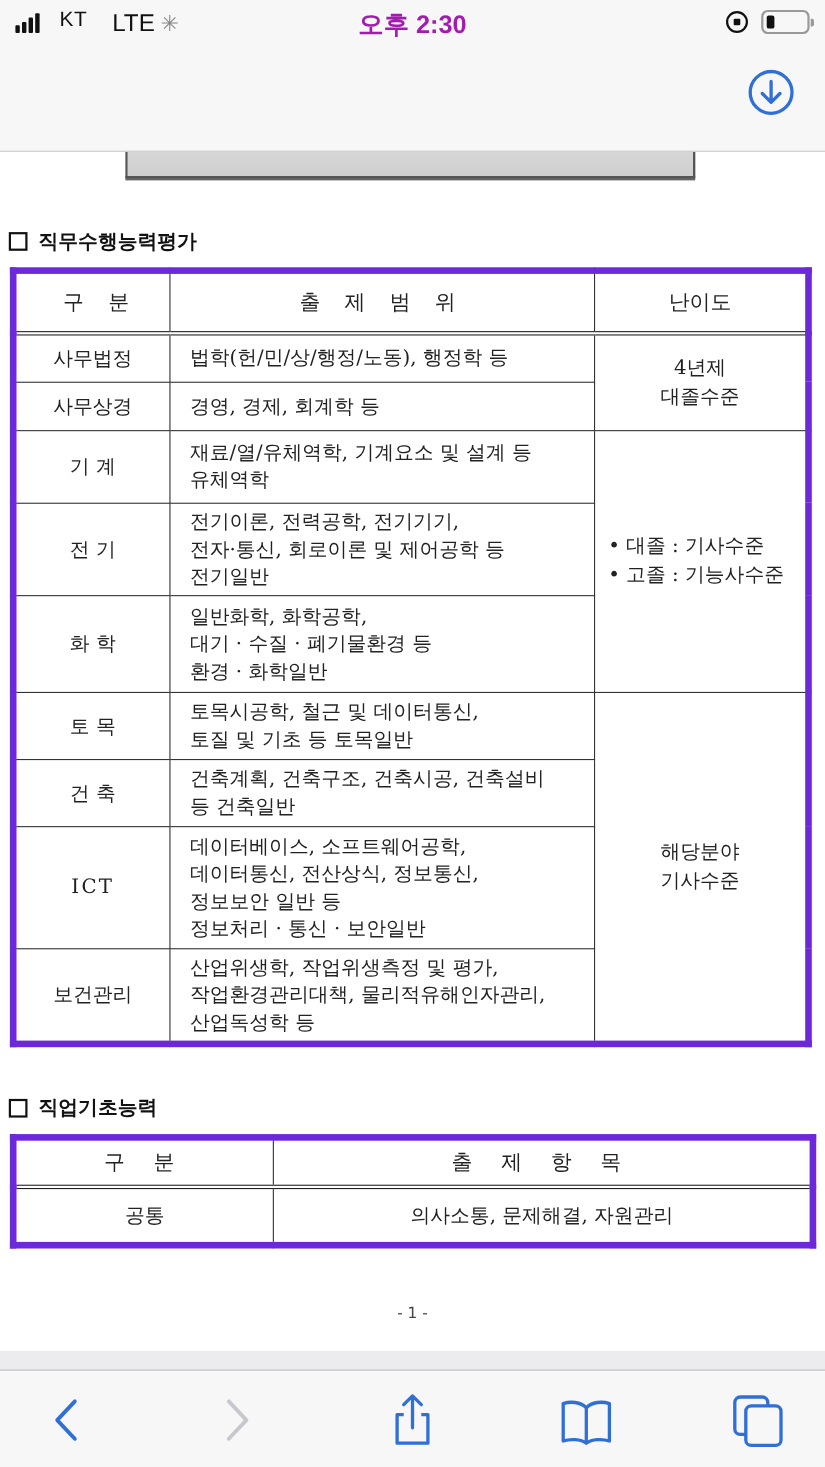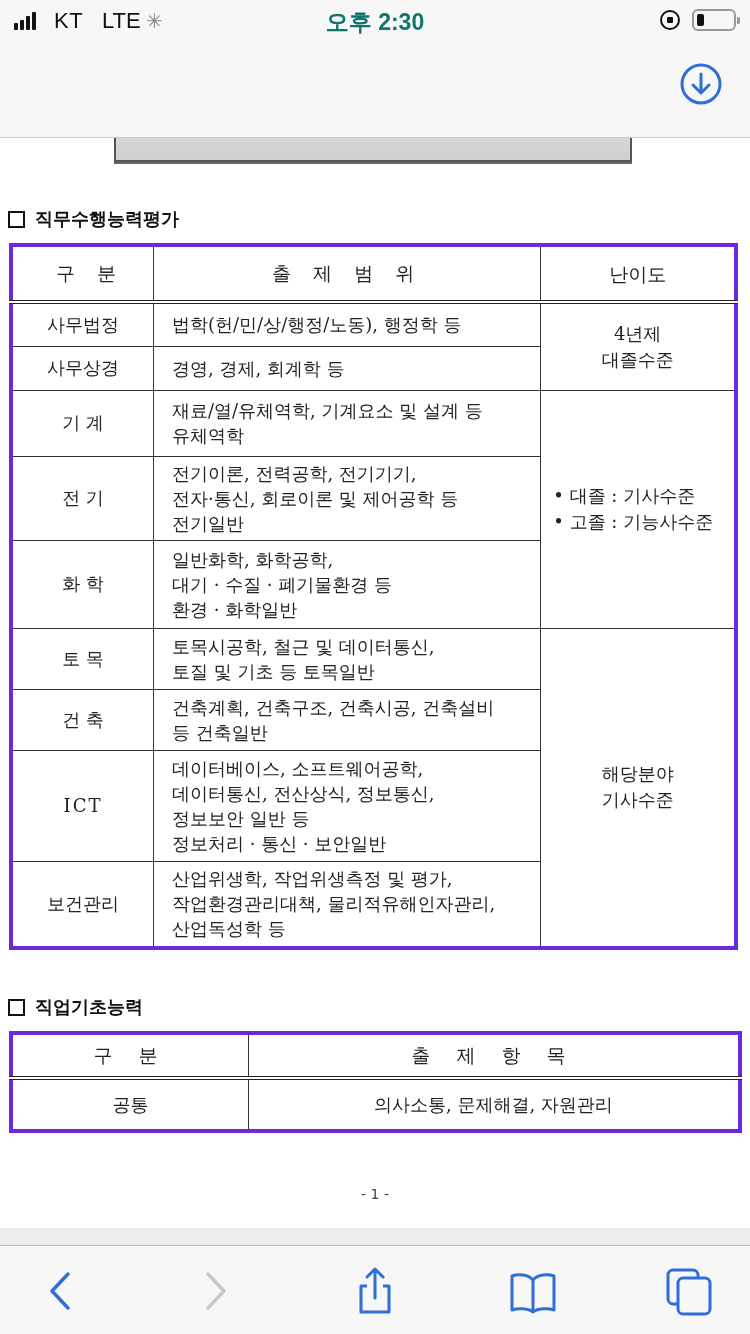--- a/index.html
+++ b/index.html
@@ -4,24 +4,24 @@
 <style>
   * { box-sizing: border-box; margin: 0; padding: 0; }
   html, body { width: 750px; height: 1334px; overflow: hidden; background: #ffffff; }
   body { position: relative; font-family: "DejaVu Serif", serif; color: #222; }
 
   
   .topbar { position: absolute; left: 0; top: 0; width: 750px; height: 138px; background: #f7f7f8; border-bottom: 1px solid #c9c9cc; z-index: 5; }
   .status { position: absolute; top: 0; left: 0; width: 750px; height: 44px; font-family: "Liberation Sans", sans-serif; }
   .signal { position: absolute; left: 14px; top: 12px; display: flex; align-items: flex-end; gap: 2px; height: 18px; }
   .signal span { display: block; width: 4px; background: #111; border-radius: 1px; }
-  .carrier { position: absolute; left: 54px; top: 8px; font-size: 22px; color: #111; letter-spacing: 0.5px; }
+  .carrier { position: absolute; left: 54px; top: 8px; font-size: 19px; color: #111; letter-spacing: 0.5px; }
   .net { position: absolute; left: 102px; top: 8px; font-size: 22px; color: #111; }
   .spinner { position: absolute; left: 146px; top: 9px; font-size: 20px; color: #888; }
-  .clock { position: absolute; left: 0; width: 750px; top: 7px; text-align: center; font-size: 23px; font-weight: bold; color: #0f766e; }
+  .clock { position: absolute; left: 0; width: 750px; top: 7px; text-align: center; font-size: 23px; font-weight: bold; color: #a21caf; }
   .rotlock { position: absolute; left: 660px; top: 10px; width: 20px; height: 20px; border: 2px solid #111; border-radius: 50%; }
   .rotlock::after { content: ""; position: absolute; left: 5px; top: 5px; width: 6px; height: 6px; background: #111; border-radius: 1px; }
   .battery { position: absolute; left: 692px; top: 9px; width: 44px; height: 22px; border: 2px solid #999; border-radius: 6px; }
   .battery .lvl { position: absolute; left: 3px; top: 3px; width: 7px; height: 12px; background: #111; border-radius: 2px; }
   .battery::after { content: ""; position: absolute; right: -6px; top: 6px; width: 3px; height: 7px; background: #999; border-radius: 0 2px 2px 0; }
 
   .urlbar { position: absolute; left: 20px; top: 48px; width: 632px; height: 72px; background: #e6e6e8; border-radius: 18px; }
   .lock { position: absolute; left: 136px; top: 26px; width: 16px; height: 20px; }
   .lock .shackle { position: absolute; left: 3px; top: 0; width: 10px; height: 10px; border: 2.5px solid #111; border-bottom: none; border-radius: 6px 6px 0 0; }
   .lock .body { position: absolute; left: 0; top: 8px; width: 16px; height: 12px; background: #111; border-radius: 2px; }
@@ -33,21 +33,21 @@
   .docbox { position: absolute; left: 114px; top: 120px; width: 518px; height: 42px; background: linear-gradient(#dcdcdc, #cfcfcf); border: 2px solid #555; border-top: none; box-shadow: 0 2px 0 #666; z-index: 1; }
   .docbox-text { position: absolute; left: 0; width: 100%; bottom: 22px; text-align: center; font-size: 20px; color: #222; letter-spacing: 14px; font-family: "DejaVu Sans", sans-serif; }
 
   
   .section-title { position: absolute; left: 8px; font-family: "DejaVu Sans", sans-serif; font-weight: bold; font-size: 18px; color: #111; display: flex; align-items: center; gap: 10px; }
   .section-title .box { display: inline-block; width: 17px; height: 17px; border: 2px solid #111; }
 
   
   table.doc { position: absolute; left: 9px; border-collapse: collapse; font-size: 18px; color: #222; }
   table.doc td, table.doc th { border: 1px solid #333; font-weight: normal; }
-  table.doc { border: 4px solid #6d28d9; }
+  table.doc { border: 6px solid #6d28d9; }
   table.doc thead th { border-bottom: 4px double #222; height: 57px; letter-spacing: 8px; font-size: 19px; }
   .c1 { width: 143px; text-align: center; }
   .c2 { width: 389px; text-align: left; padding: 4px 10px 4px 18px; line-height: 25px; }
   .c3 { width: 196px; text-align: center; line-height: 26px; }
   .c3.left { text-align: left; padding-left: 12px; }
   .sp { letter-spacing: 14px; padding-left: 14px; }
 
   table.t2 .k { width: 237px; text-align: center; }
   table.t2 .v { width: 491px; text-align: center; }
 

